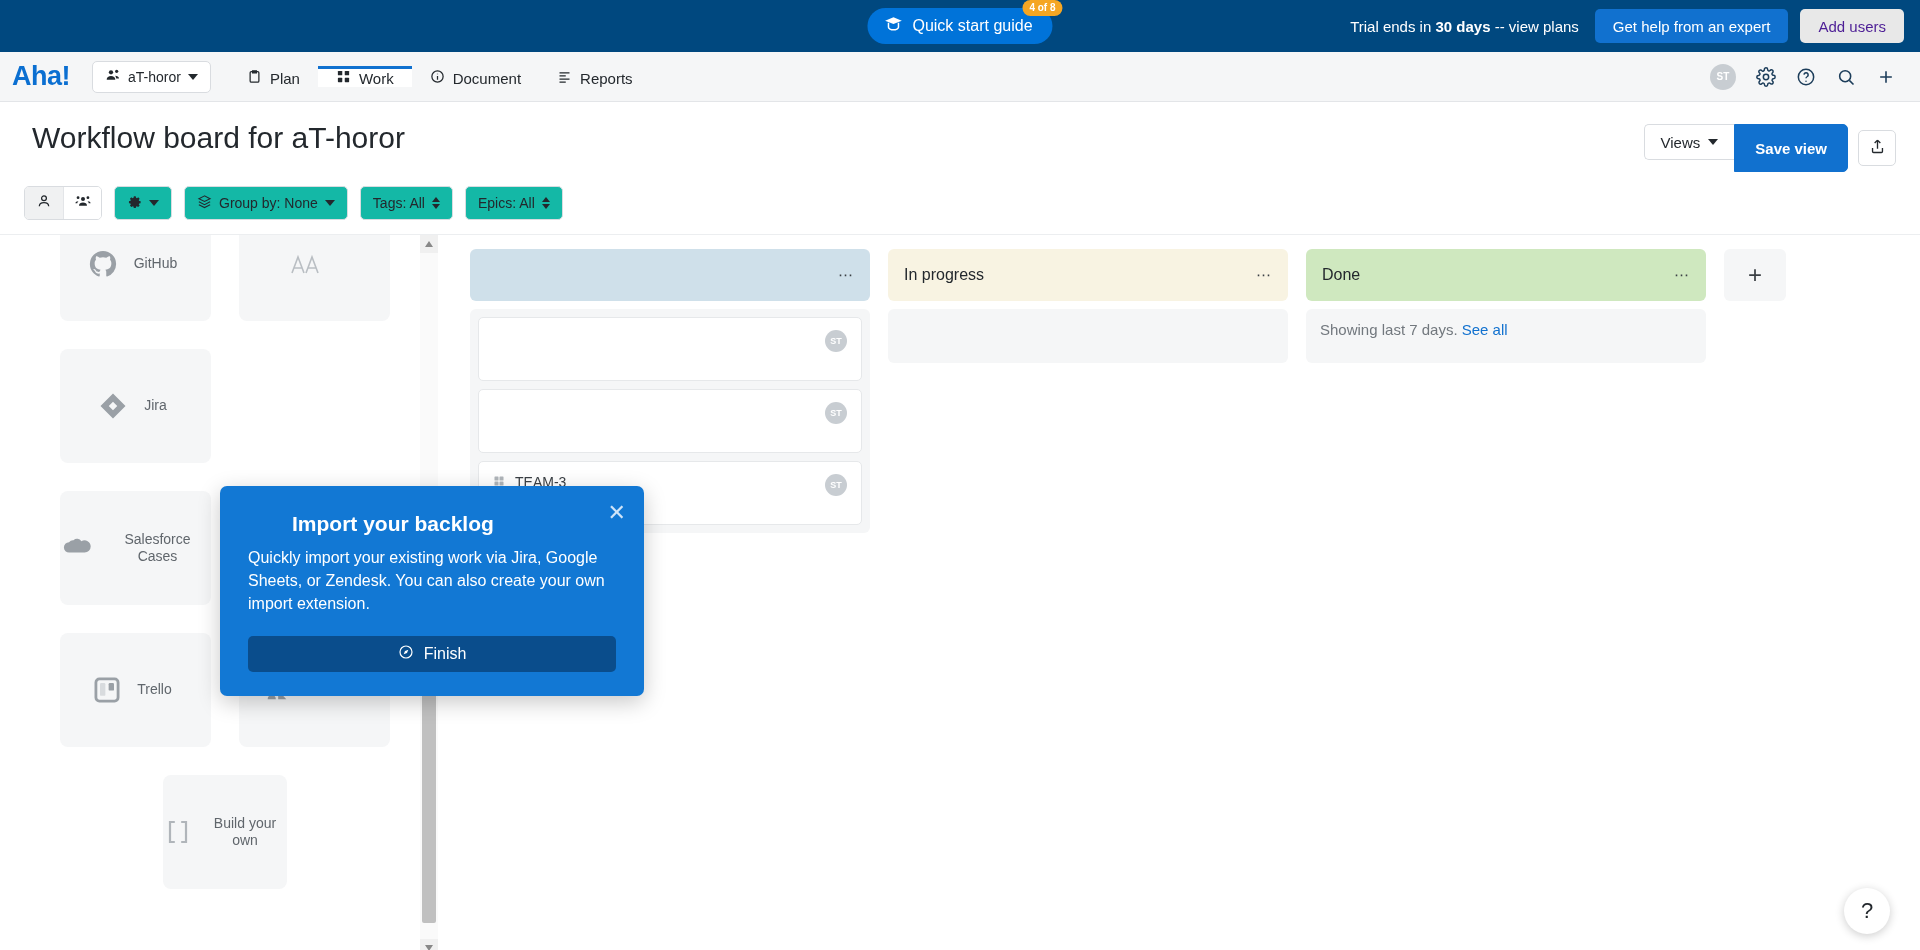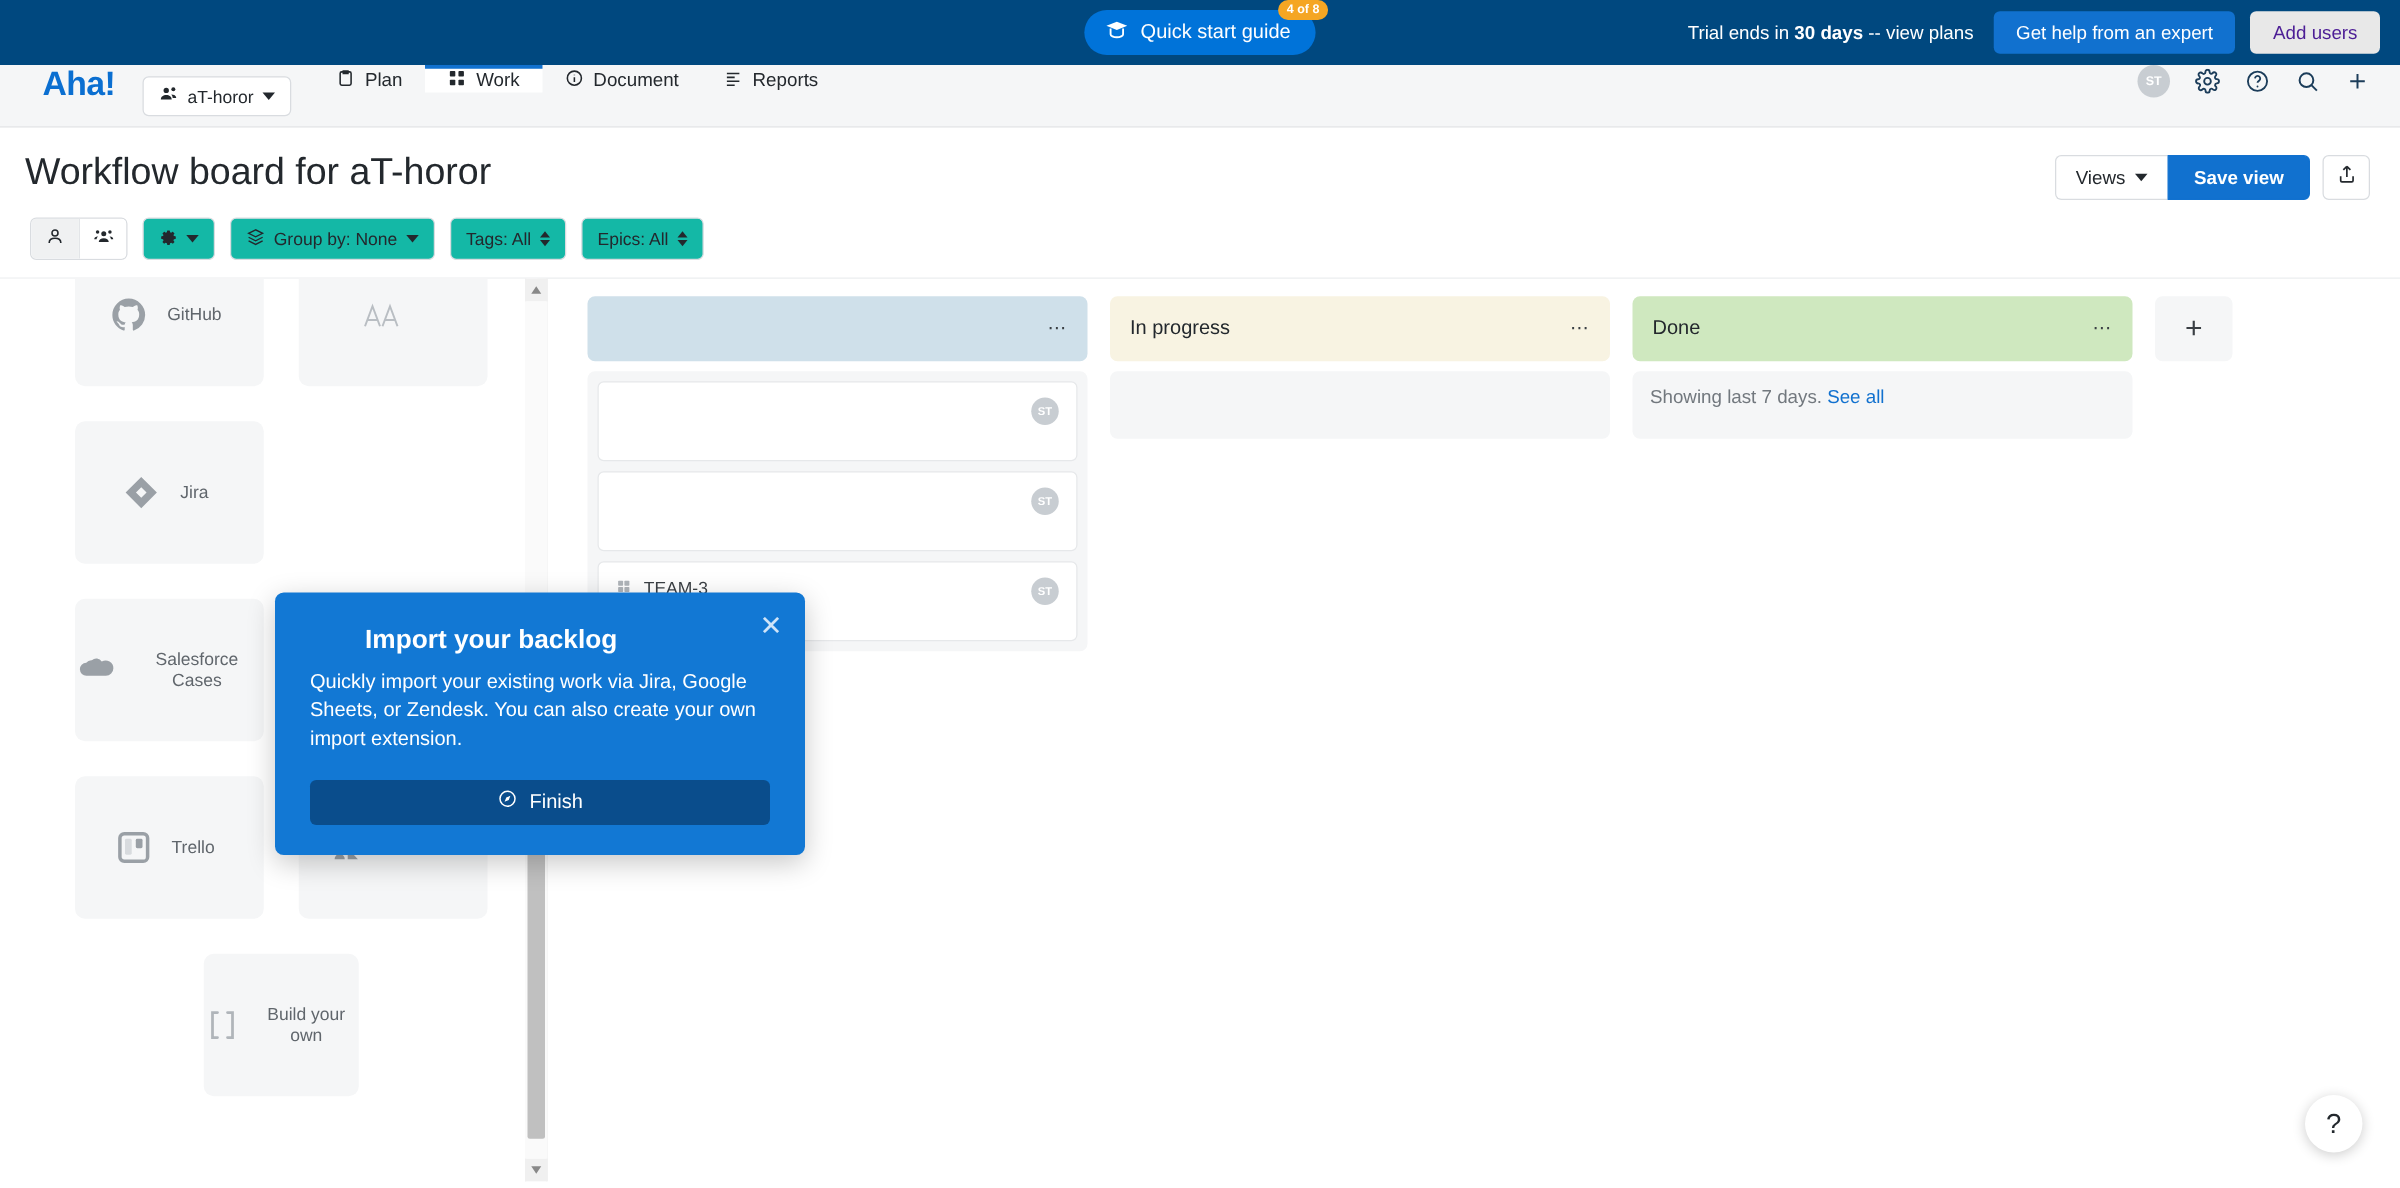--- a/index.html
+++ b/index.html
@@ -86,22 +86,22 @@
     font-family: inherit;
     white-space: nowrap;
   }
 
   
   .main-nav {
     height: 50px;
     background: #f5f6f7;
     border-bottom: 1px solid #e3e5e8;
     display: flex;
-    align-items: flex-start;
-    padding-left: 34px;
+    align-items: center;
+    padding-left: 12px;
   }
   .logo {
     display: flex; align-items: center;
     font-size: 27px; font-weight: bold;
     color: #0b6fd1;
     letter-spacing: -0.5px;
     margin-right: 22px;
     cursor: pointer;
   }
   .proj-select {
@@ -148,21 +148,21 @@
     color: #fff;
     font-size: 10px;
     font-weight: bold;
     display: flex; align-items: center; justify-content: center;
     cursor: pointer;
   }
   .nav-icon { cursor: pointer; display: flex; align-items: center; color: #1c3d5a; }
 
   
   .page-header {
-    padding: 18px 24px 0 20px;
+    padding: 18px 24px 0 32px;
     display: flex;
     align-items: flex-start;
   }
   .page-title {
     font-size: 30px;
     color: #23282d;
     font-weight: normal;
     line-height: 1.2;
   }
   .header-actions {
@@ -185,21 +185,21 @@
     cursor: pointer;
     display: flex; align-items: center; gap: 8px;
     font-family: inherit;
     white-space: nowrap;
   }
   .btn-save {
     background: #1171cf;
     color: #fff;
     border: 1px solid #1171cf;
     border-radius: 0 5px 5px 0;
-    height: 36px;
+    height: 48px;
     padding: 0 20px;
     font-size: 15px;
     font-weight: bold;
     cursor: pointer;
     font-family: inherit;
     white-space: nowrap;
   }
   .btn-icon-sq {
     background: #fff;
     border: 1px solid #d9dce0;

